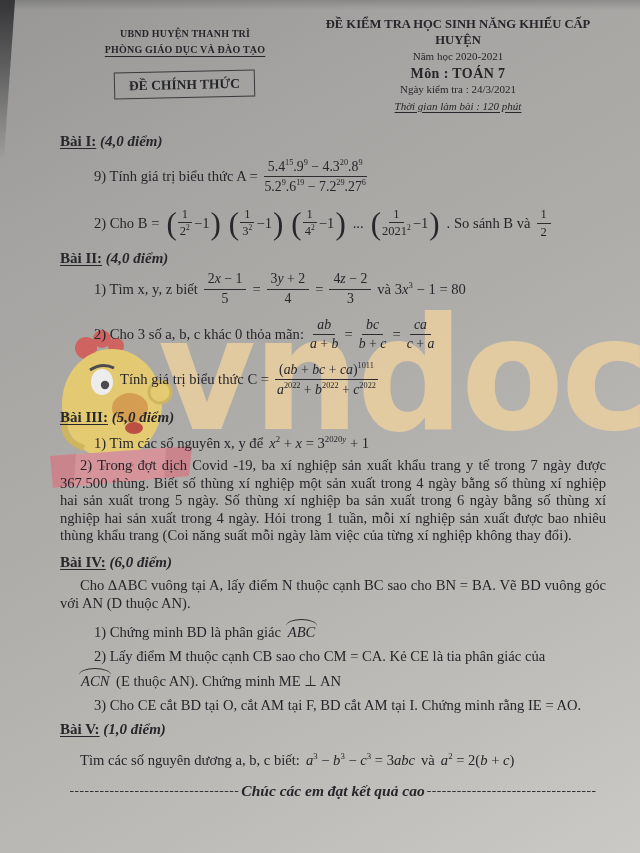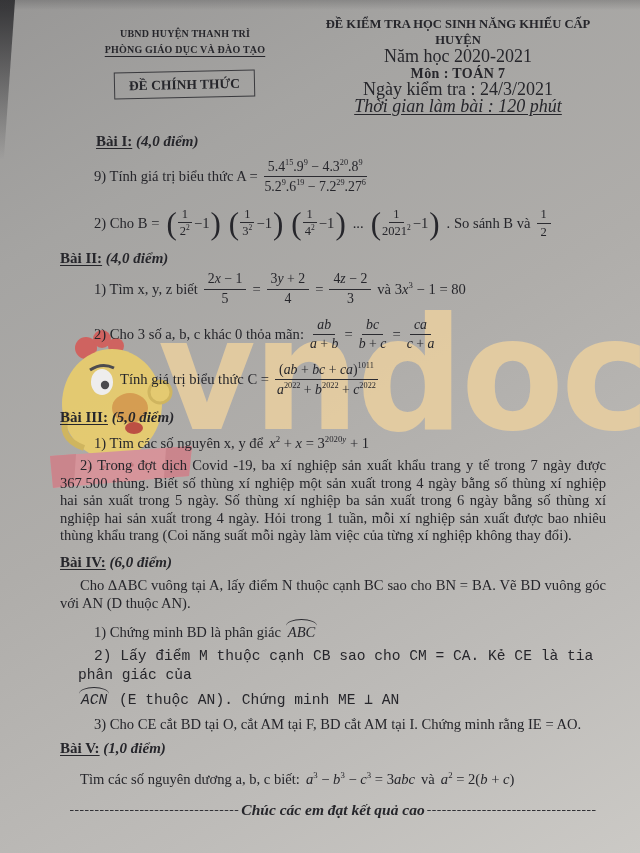--- a/index.html
+++ b/index.html
@@ -23,21 +23,21 @@
   .content{position:absolute;inset:0;z-index:2;padding:16px 34px 0 60px;box-sizing:border-box;}
 
   .hdr{display:flex;}
   .hdr-left{width:250px;text-align:center;padding-top:10px;flex:none;}
   .org{font-weight:bold;font-size:10px;line-height:16px;letter-spacing:.2px;}
   .org.u{text-decoration:underline;text-underline-offset:3px;}
   .stamp{display:inline-block;margin-top:13px;padding:5px 14px 4px;border:1.6px solid #3a3a3e;
     font-weight:bold;font-size:13.5px;transform:rotate(-1.2deg);}
   .hdr-right{flex:1;text-align:center;}
   .h-title{font-weight:bold;font-size:12.6px;line-height:16px;}
-  .h-line{font-size:18px;line-height:15.5px;margin-top:1px;}
+  .h-line{font-size:11px;line-height:15.5px;margin-top:1px;}
   .h-subject{font-weight:bold;font-size:14px;letter-spacing:.4px;}
   .h-duration{font-style:italic;text-decoration:underline;text-underline-offset:2px;text-align:center;}
 
   .bh{font-size:15px;line-height:19px;}
   .bh .lbl{font-weight:bold;text-decoration:underline;text-underline-offset:2px;}
   .bh .pts{font-weight:bold;font-style:italic;}
 
   .frow{display:flex;align-items:center;font-size:14.6px;}
   .frow>*{margin-right:6px;}
   .frac{display:inline-flex;flex-direction:column;align-items:center;text-align:right;
@@ -105,21 +105,21 @@
       </div>
       <div class="hdr-right">
         <div class="h-title">ĐỀ KIỂM TRA HỌC SINH NĂNG KHIẾU CẤP HUYỆN</div>
         <div class="h-line">Năm học 2020-2021</div>
         <div class="h-line h-subject">Môn : TOÁN 7</div>
         <div class="h-line">Ngày kiểm tra : 24/3/2021</div>
         <div class="h-line h-duration">Thời gian làm bài : 120 phút</div>
       </div>
     </div>
 
-    <div class="bh" style="margin-top:18px;margin-left:36px;">
+    <div class="bh" style="margin-top:18px;">
       <span class="lbl">Bài I:</span>
       <span class="pts">(4,0 điểm)</span>
     </div>
     <div class="frow" style="margin:7px 0 0 34px;">
       <span>9) Tính giá trị biểu thức A =</span>
       <span class="frac">
         <span class="num">5.4<sup>15</sup>.9<sup>9</sup> − 4.3<sup>20</sup>.8<sup>9</sup></span>
         <span class="den">5.2<sup>9</sup>.6<sup>19</sup> − 7.2<sup>29</sup>.27<sup>6</sup></span>
       </span>
     </div>
@@ -228,21 +228,21 @@
 
     <div class="bh" style="margin-top:8px;">
       <span class="lbl">Bài IV:</span>
       <span class="pts">(6,0 điểm)</span>
     </div>
     <div class="para" style="margin-top:5px;">Cho ∆ABC vuông tại A, lấy điểm N thuộc cạnh BC sao cho BN = BA. Vẽ BD vuông góc với AN (D thuộc AN).</div>
     <div class="item" style="margin:7px 0 0 34px;">
       <span>1) Chứng minh BD là phân giác</span>
       <span class="arc">ABC</span>
     </div>
-    <div class="item" style="margin:5px 0 0 18px;font-family:Liberation Mono, monospace;">
+    <div class="item" style="margin:5px 0 0 18px;">
       <div style="text-indent:16px;">2) Lấy điểm M thuộc cạnh CB sao cho CM = CA. Kẻ CE là tia phân giác của</div>
       <div style="margin-top:2px;">
         <span class="arc">ACN</span>
         <span>(E thuộc AN). Chứng minh ME ⊥ AN</span>
       </div>
     </div>
     <div class="item" style="margin:5px 0 0 34px;">3) Cho CE cắt BD tại O, cắt AM tại F, BD cắt AM tại I. Chứng minh rằng IE = AO.</div>
 
     <div class="bh" style="margin-top:5px;">
       <span class="lbl">Bài V:</span>

